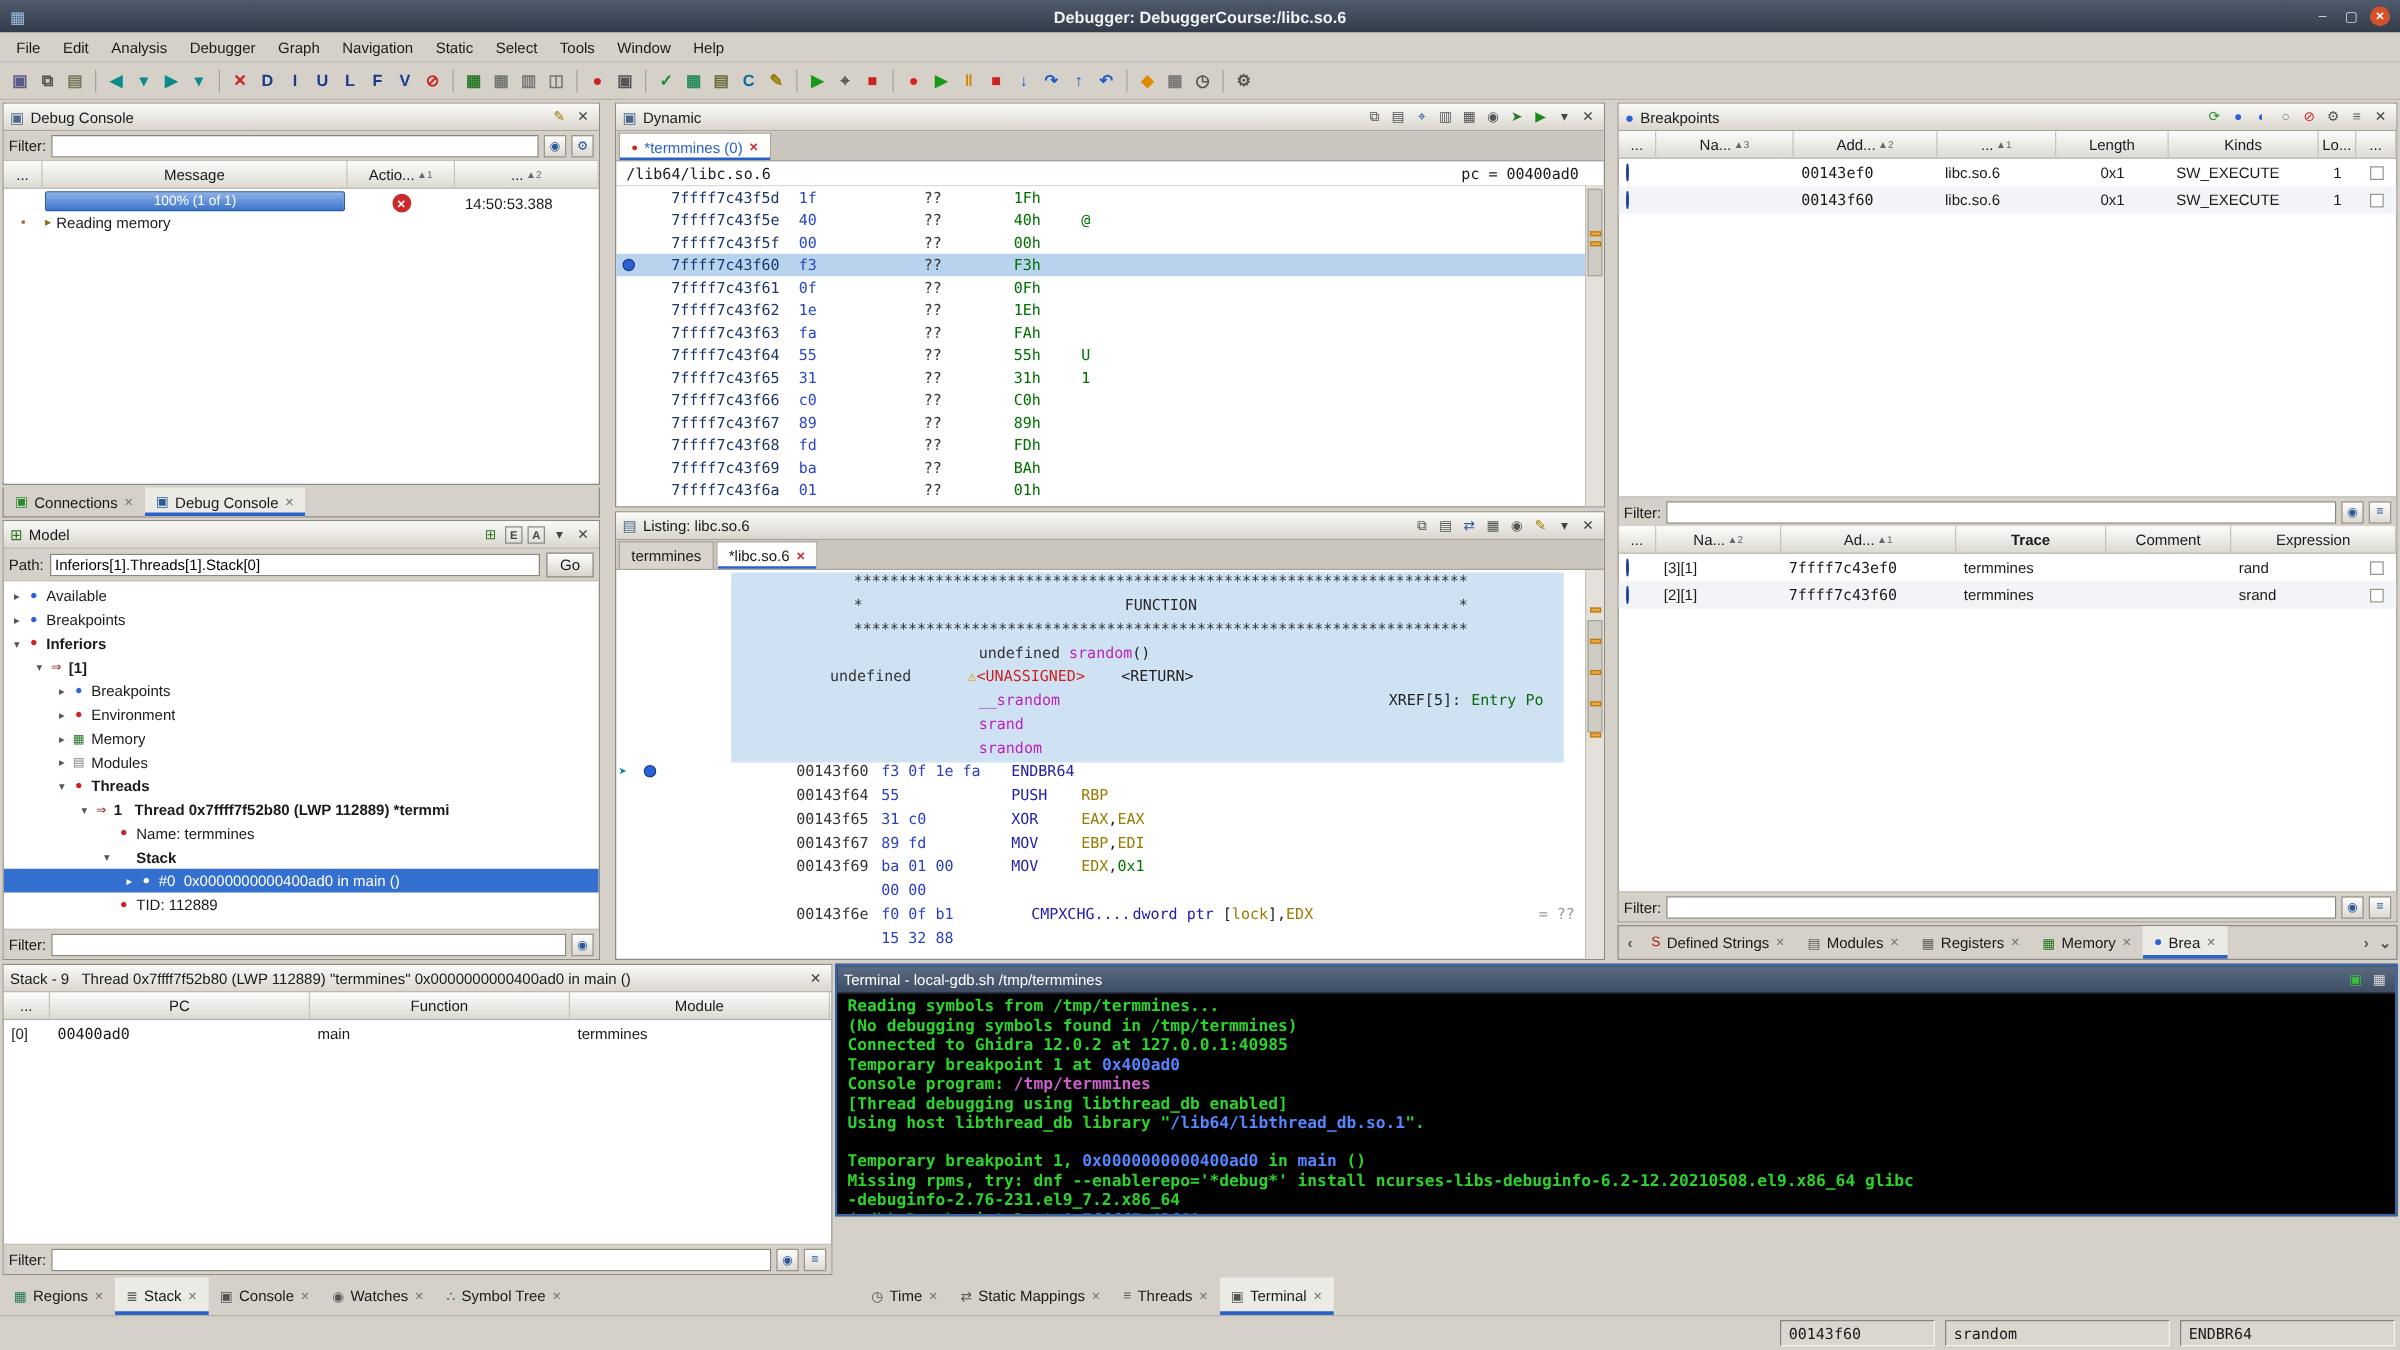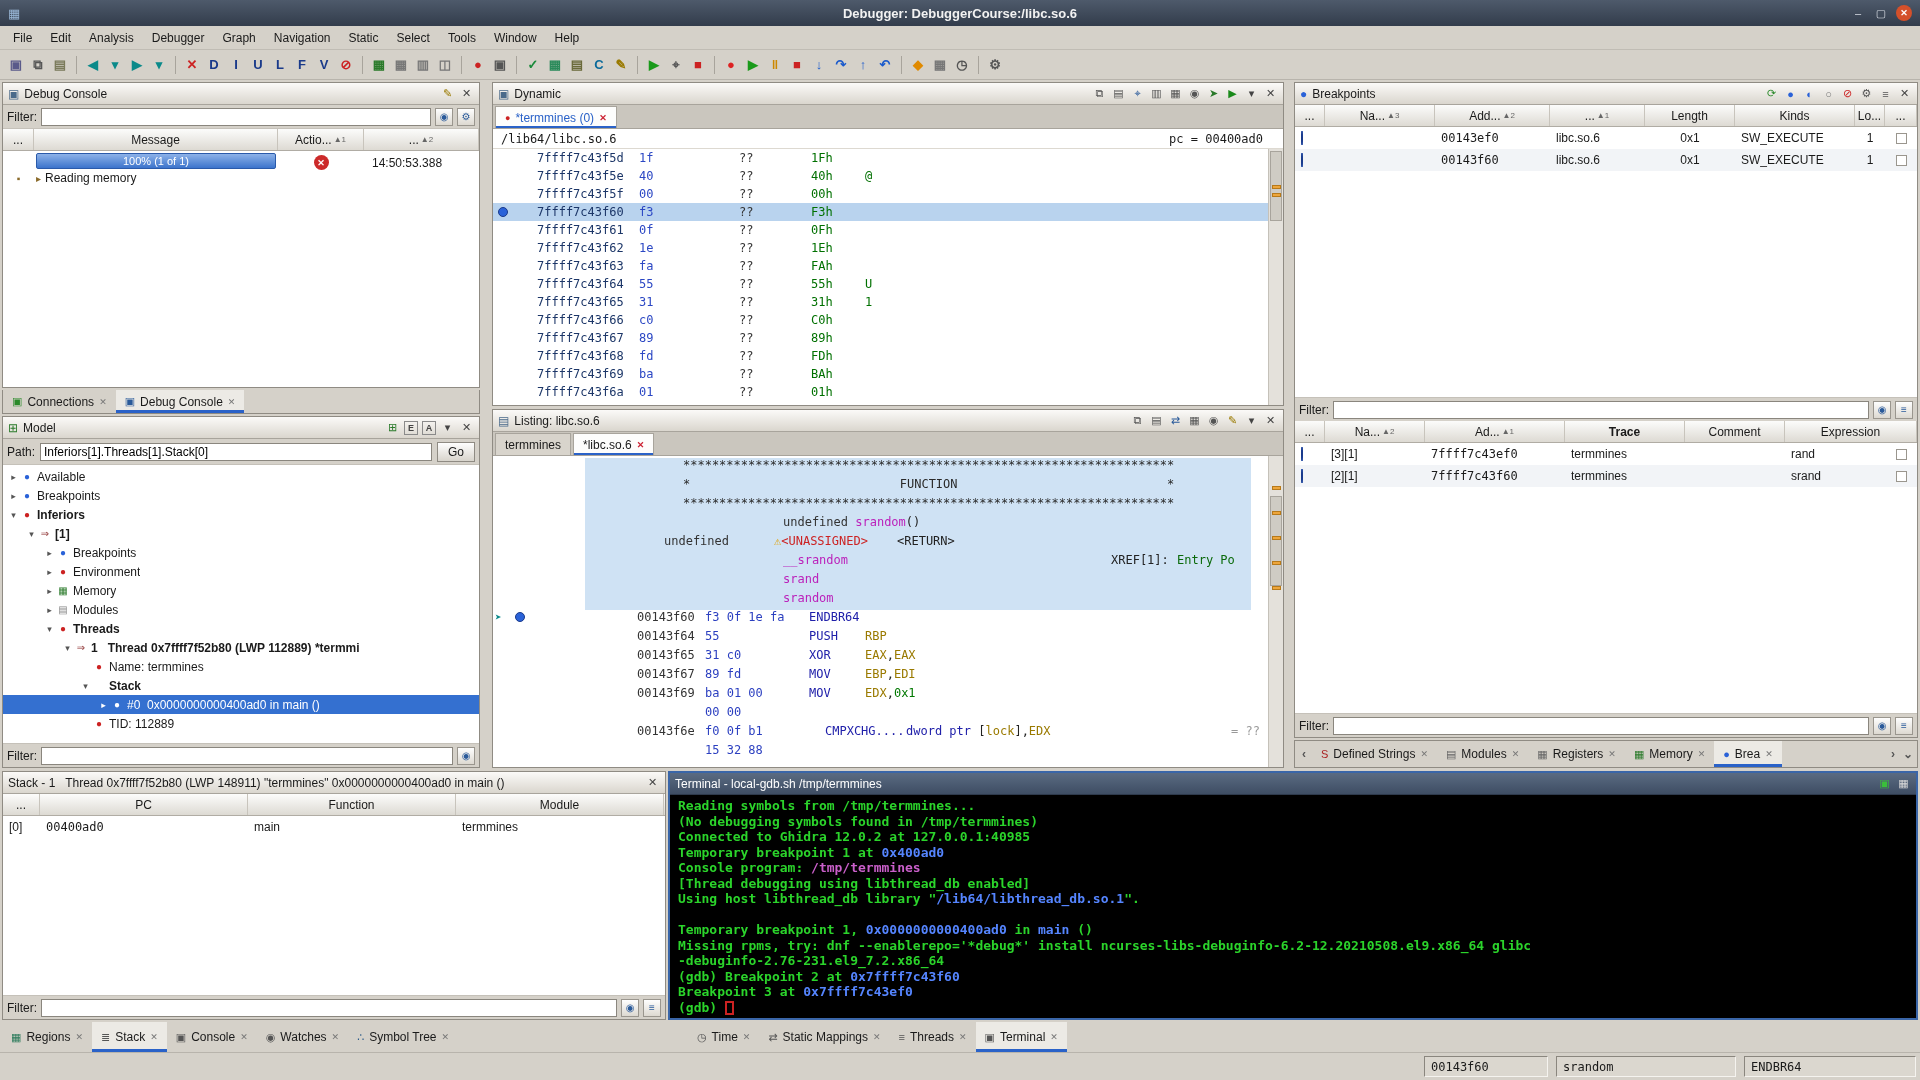--- a/index.html
+++ b/index.html
@@ -135,21 +135,21 @@
 #sf-ins{right:4px;width:172px}
 
 
 #debug-console{left:2px;top:82px;width:478px;height:306px}
 #left-tabs{left:2px;top:390px;width:478px;height:24px}
 #model{left:2px;top:416px;width:478px;height:352px}
 #stack{left:2px;top:771px;width:664px;height:249px}
 #dynamic{left:492px;top:82px;width:792px;height:324px}
 #listing{left:492px;top:409px;width:792px;height:359px}
 #breakpoints{left:1294px;top:82px;width:624px;height:656px}
-#terminal{left:668px;top:771px;width:1250px;height:249px}
+#terminal{left:668px;top:771px;width:1250px;height:202px}
 </style>
 </head>
 <body>
 
 <div id="titlebar">
   <span class="wicon">▦</span>
   <span class="wtitle">Debugger: DebuggerCourse:/libc.so.6</span>
   <span class="wbtns">
     <span class="wbtn">–</span>
     <span class="wbtn">▢</span>
@@ -322,21 +322,21 @@
     </div>
   <div class="filter-row">
     <span class="flabel">Filter:</span>
     <input class="finput" style="">
     <span class="fbtn">◉</span>
   </div>
 </div>
 
 <div class="panel" id="stack">
   <div class="phead">
-    <span class="ptitle">Stack - 1   Thread 0x7ffff7f52b80 (LWP 148911) "termmines" 0x0000000000400ad0 in main ()</span>
+    <span class="ptitle">Stack - 9   Thread 0x7ffff7f52b80 (LWP 112889) "termmines" 0x0000000000400ad0 in main ()</span>
     <span class="phicons">
         <span class="hicon" style="color: rgb(68, 68, 68);">✕</span>
       </span>
   </div>
   <div style="flex:1;display:flex;flex-direction:column">
       <div class="thead">
         <div class="th" style="width: 37px;">
           <span>...</span>
         </div>
         <div class="th" style="width: 208px;">
@@ -545,21 +545,21 @@
       <div class="lrow">
         <span class="litem" style="left: 290px;"><span class="c-kw">undefined </span><span class="c-fn">srandom</span><span class="c-def">()</span></span>
       </div>
       <div class="lrow">
         <span class="litem" style="left: 171px;"><span class="c-kw">undefined</span></span>
         <span class="litem" style="left: 281px;"><span class="c-warn">⚠</span><span class="c-err">&lt;UNASSIGNED&gt;</span></span>
         <span class="litem" style="left: 404px;"><span class="c-def">&lt;RETURN&gt;</span></span>
       </div>
       <div class="lrow">
         <span class="litem" style="left: 290px;"><span class="c-fn">__srandom</span></span>
-        <span class="litem" style="left: 618px;"><span class="c-def">XREF[1]:</span></span>
+        <span class="litem" style="left: 618px;"><span class="c-def">XREF[5]:</span></span>
         <span class="litem" style="left: 684px;"><span class="c-xref">Entry Po</span></span>
       </div>
       <div class="lrow">
         <span class="litem" style="left: 290px;"><span class="c-fn">srand</span></span>
       </div>
       <div class="lrow">
         <span class="litem" style="left: 290px;"><span class="c-fn">srandom</span></span>
       </div>
       <div class="lrow">
         <span class="lpc">➤</span>

